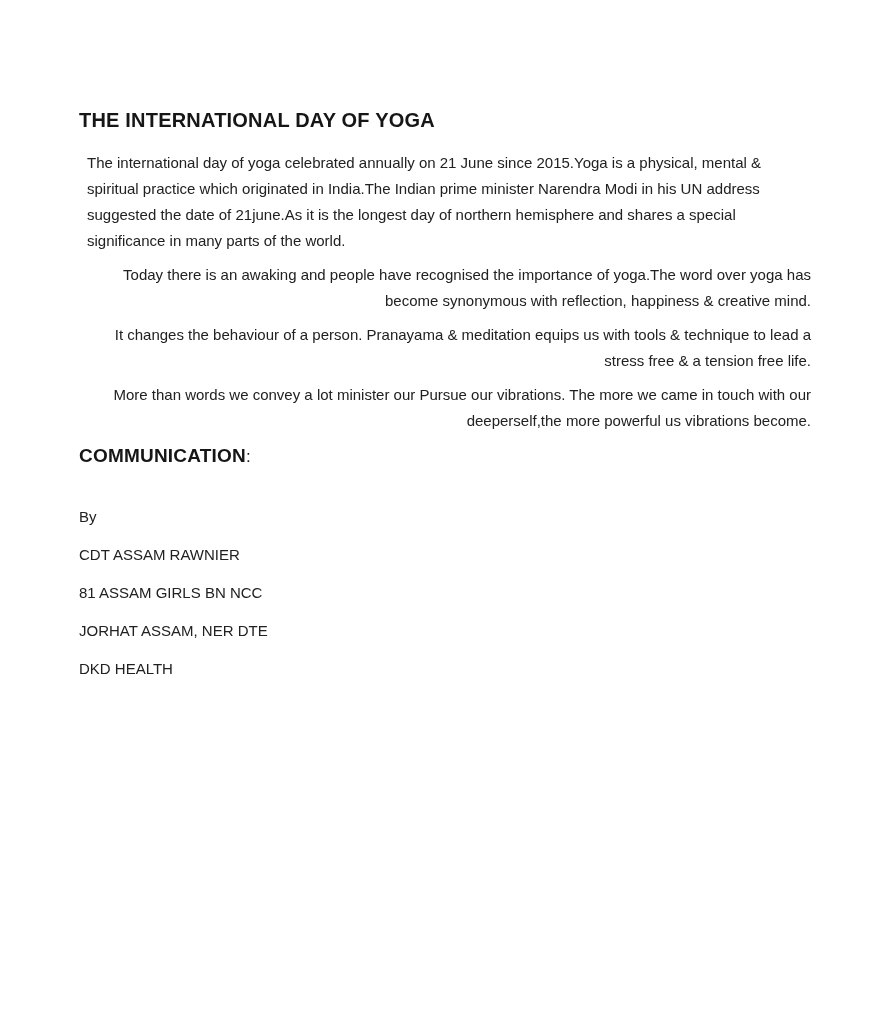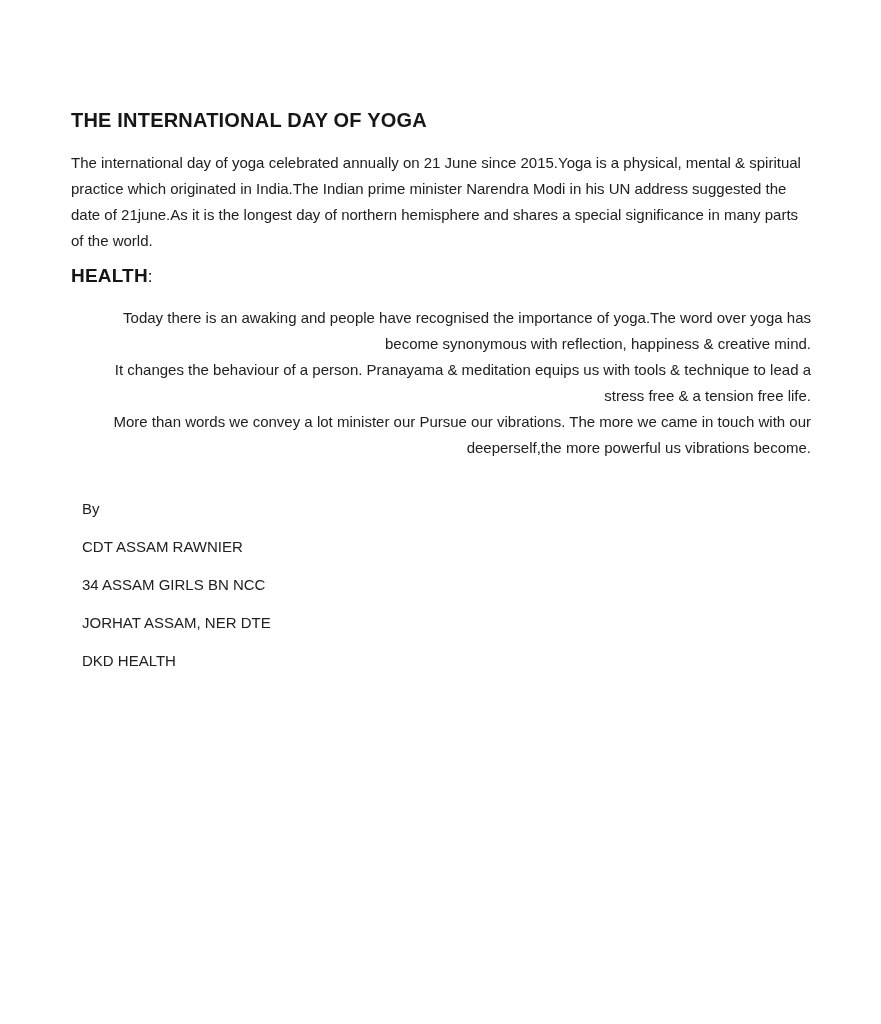--- a/index.html
+++ b/index.html
@@ -11,35 +11,35 @@
     width: 881px;
     height: 1024px;
     position: relative;
     font-family: "Liberation Sans", sans-serif;
     color: #1e1e1e;
     overflow: hidden;
   }
   .page {
     position: absolute;
     top: 108px;
-    left: 71px;
+    left: 79px;
     width: 740px;
   }
   h1.doc-title {
     font-size: 20px;
     font-weight: 700;
     color: #161616;
     margin: 0 0 18px 0;
     line-height: 24px;
     letter-spacing: 0.2px;
   }
   p.body-text {
     font-size: 15px;
     line-height: 26px;
-    margin: 0;
+    margin: 8px;
     color: #212121;
   }
   .intro {
     margin-bottom: 0;
   }
   h2.section-heading {
     font-size: 19px;
     font-weight: 700;
     color: #161616;
     line-height: 24px;
@@ -55,49 +55,48 @@
     text-align: right;
   }
   .signature {
     margin-top: 35px;
   }
   .signature .sig-line {
     font-size: 15px;
     line-height: 26px;
     margin-bottom: 12px;
     color: #212121;
-    margin-left: 11px;
   }
 </style>
 </head>
 <body>
 
 <div class="page">
 
   <h1 class="doc-title">THE INTERNATIONAL DAY OF YOGA</h1>
 
   <p class="body-text intro">The international day of yoga celebrated annually on 21 June since 2015.Yoga is a physical, mental &amp; spiritual practice which originated in India.The Indian prime minister Narendra Modi in his UN address suggested the date of 21june.As it is the longest day of northern hemisphere and shares a special significance in many parts of the world.</p>
 
   <section>
-    <h2 class="section-heading"><span>HEALTH</span><span class="colon">:</span></h2>
     <p class="body-text">Today there is an awaking and people have recognised the importance of yoga.The word over yoga has become synonymous with reflection, happiness &amp; creative mind.</p>
   </section>
 
   <section>
     <p class="body-text">It changes the behaviour of a person. Pranayama &amp; meditation equips us with tools &amp; technique to lead a stress free &amp; a tension free life.</p>
   </section>
 
   <section>
     <p class="body-text">More than words we convey a lot minister our Pursue our vibrations. The more we came in touch with our deeperself,the more powerful us vibrations become.</p>
   </section>
 
   <section>
+    <h2 class="section-heading"><span>COMMUNICATION</span><span class="colon">:</span></h2>
   </section>
 
   <div class="signature">
     <div class="sig-line">By</div>
     <div class="sig-line">CDT ASSAM RAWNIER</div>
-    <div class="sig-line">34 ASSAM GIRLS BN NCC</div>
+    <div class="sig-line">81 ASSAM GIRLS BN NCC</div>
     <div class="sig-line">JORHAT ASSAM, NER DTE</div>
     <div class="sig-line">DKD HEALTH</div>
   </div>
 
 </div>
 
 </body></html>

